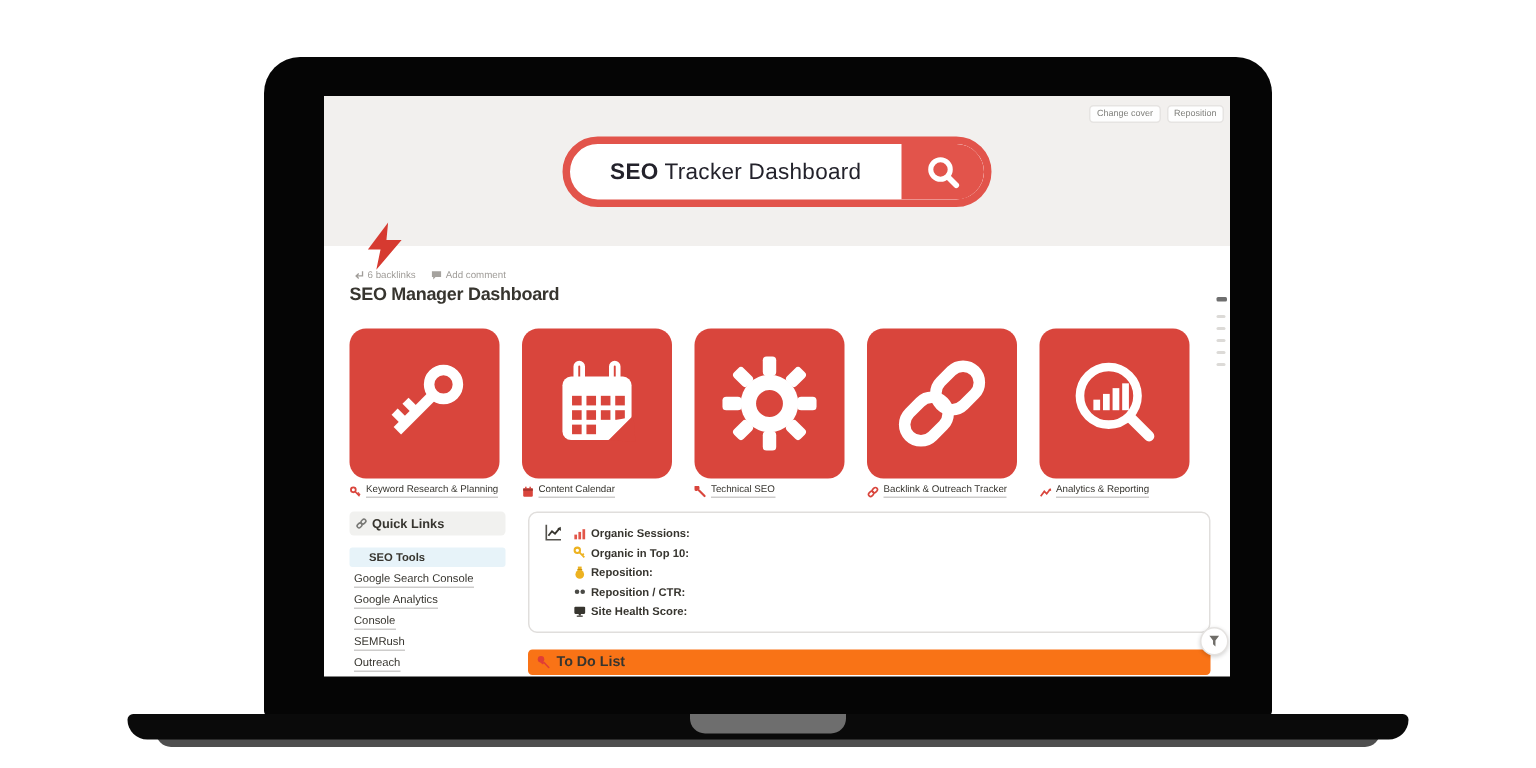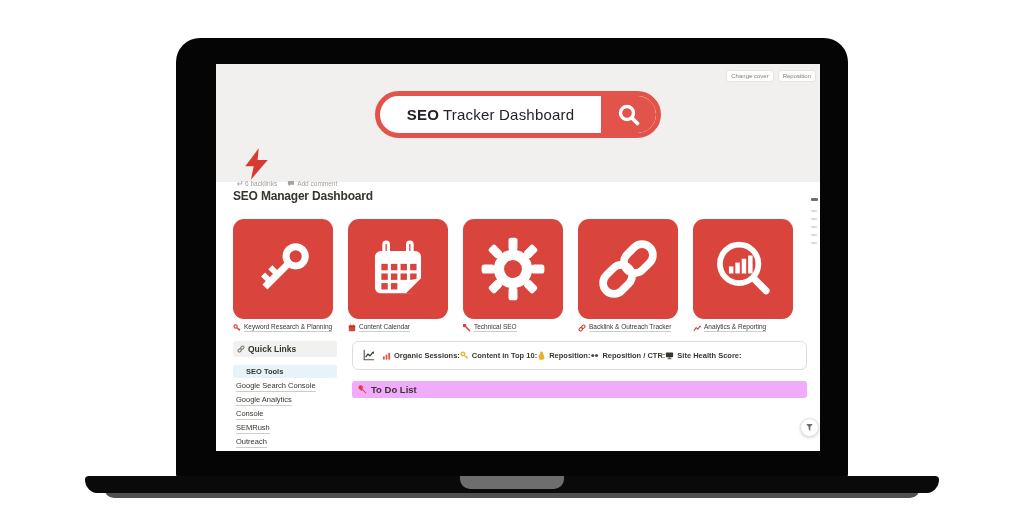--- a/index.html
+++ b/index.html
@@ -8,21 +8,21 @@
 
   
   .laptop-screen { position:absolute; left:176px; top:38px; width:672px; height:440px; background:#050505; border-radius:24px 24px 4px 4px; }
   .laptop-base { position:absolute; left:85px; top:476px; width:854px; height:17px; background:#0a0a0a; border-radius:4px 4px 14px 14px; z-index:3; }
   .laptop-base-shadow { position:absolute; left:104px; top:486px; width:816px; height:12px; background:#4f4f4f; border-radius:0 0 10px 10px; z-index:2; }
   .laptop-notch { position:absolute; left:460px; top:476px; width:104px; height:13px; background:#6e6e6e; border-radius:0 0 10px 10px; z-index:4; }
 
   
   .screen { position:absolute; left:216px; top:64px; width:604px; height:387px; background:#ffffff; overflow:hidden; z-index:2; }
 
-  .cover { position:absolute; left:0; top:0; width:604px; height:118px; background:#f2f0ee; }
+  .cover { position:absolute; left:0; top:0; width:604px; height:100px; background:#f2f0ee; }
   .cover-buttons { position:absolute; right:4px; top:6px; display:flex; gap:4px; }
   .cover-btn { background:rgba(255,255,255,.9); border:1px solid #e6e4e2; border-radius:3px; font-size:6px; color:#80807c; padding:2px 4px; cursor:pointer; }
 
   .search-pill { position:absolute; left:50%; transform:translateX(-50%); top:27px; width:286px; height:47px; background:#ffffff; border:5px solid #e2544b; border-radius:24px; display:flex; align-items:stretch; overflow:hidden; }
   .search-text { flex:1; display:flex; align-items:center; justify-content:center; font-size:15px; color:#23222b; letter-spacing:.2px; white-space:nowrap; }
   .search-text b { font-weight:800; margin-right:4px; }
   .search-go { width:55px; background:#e2544b; display:flex; align-items:center; justify-content:center; border-radius:0 18px 18px 0; }
 
   .page-icon { position:absolute; left:27px; top:84px; width:27px; height:32px; }
   .page-meta { position:absolute; left:20px; top:116px; display:flex; align-items:center; gap:10px; font-size:6.5px; color:#a09d99; }
@@ -38,24 +38,24 @@
   .columns { position:absolute; left:17px; top:277px; width:574px; display:flex; gap:15px; }
   .col-left { width:104px; }
   .col-right { width:455px; }
 
   .ql-header { background:#f1f1ef; border-radius:3px; padding:3px 4px; display:flex; align-items:center; gap:3px; font-size:8.5px; font-weight:bold; cursor:pointer; }
   .ql-group { margin-top:8px; background:#e7f3f9; border-radius:2px; padding:2px 13px; font-size:7.5px; font-weight:bold; cursor:pointer; }
   .ql-item { padding:3px 3px 2px 3px; font-size:7.5px; color:#37352f; cursor:pointer; }
   .ql-item span { border-bottom:1px solid rgba(55,53,47,.25); padding-bottom:1px; }
 
   .callout { border:1px solid #e0dedc; border-radius:6px; padding:7px 10px; display:flex; gap:7px; background:#fff; }
-  .metric-lines { display:flex; flex-direction:row; }
+  .metric-lines { display:flex; flex-direction:column; }
   .metric-line { display:flex; align-items:center; gap:3px; font-size:7.5px; font-weight:bold; color:#37352f; height:13px; }
 
-  .todo-header { margin-top:11px; background:#f0abfc; border-radius:3px; padding:3px 5px; display:flex; gap:4px; font-size:9.5px; font-weight:bold; cursor:pointer; }
+  .todo-header { margin-top:11px; background:#f97316; border-radius:3px; padding:3px 5px; display:flex; gap:4px; font-size:9.5px; font-weight:bold; cursor:pointer; }
 
   .scroll-dash { position:absolute; right:2px; top:134px; width:7px; height:2.5px; background:#6f6f6f; border-radius:1px; cursor:pointer; }
   .toc-dash { position:absolute; right:3px; width:6px; height:1.5px; background:#dcdad7; border-radius:1px; cursor:pointer; }
 
   .fab { position:absolute; left:584px; top:354px; width:19px; height:19px; background:#fff; border:1px solid #e4e2e0; border-radius:50%; box-shadow:0 1px 3px rgba(0,0,0,.18); display:flex; align-items:center; justify-content:center; cursor:pointer; }
 
   svg { display:block; }
 </style>
 </head>
 <body>
@@ -258,21 +258,21 @@
                   <rect x="4" y="4" width="2" height="5.5" fill="#e25548"></rect>
                   <rect x="7" y="2" width="2" height="7.5" fill="#e25548"></rect>
                 </svg>
               <span>Organic Sessions:</span>
             </div>
             <div class="metric-line">
               <svg width="9" height="9" viewBox="0 0 10 10">
                   <circle cx="3.2" cy="3.2" r="2" fill="none" stroke="#edb220" stroke-width="1.5"></circle>
                   <path d="M4.6,4.6 L8.4,8.4 M6.8,6.8 L8,5.6" stroke="#edb220" stroke-width="1.3" fill="none"></path>
                 </svg>
-              <span>Content in Top 10:</span>
+              <span>Organic in Top 10:</span>
             </div>
             <div class="metric-line">
               <svg width="9" height="9" viewBox="0 0 10 10">
                   <rect x="3.6" y="0.8" width="2.8" height="2" fill="#edb220"></rect>
                   <rect x="3.2" y="2.6" width="3.6" height="1.2" fill="#c89310"></rect>
                   <circle cx="5" cy="6.6" r="3.2" fill="#edb220"></circle>
                 </svg>
               <span>Reposition:</span>
             </div>
             <div class="metric-line">

